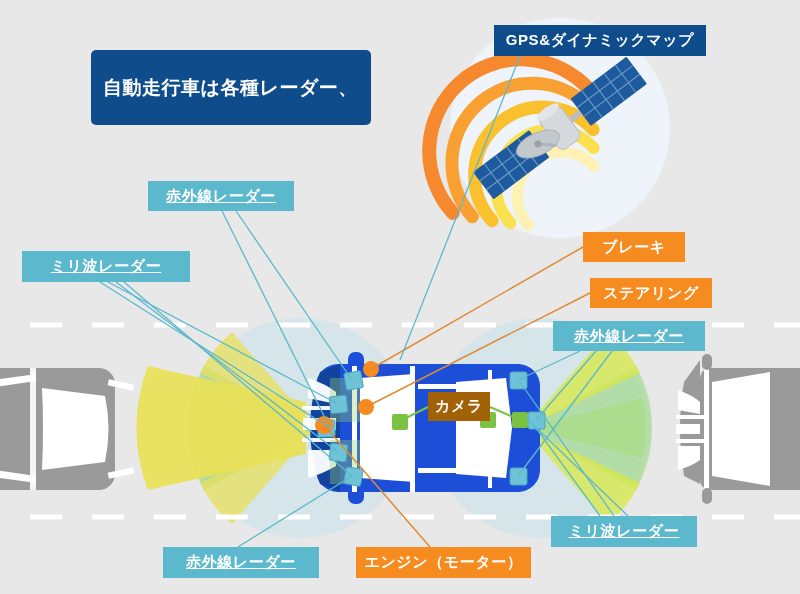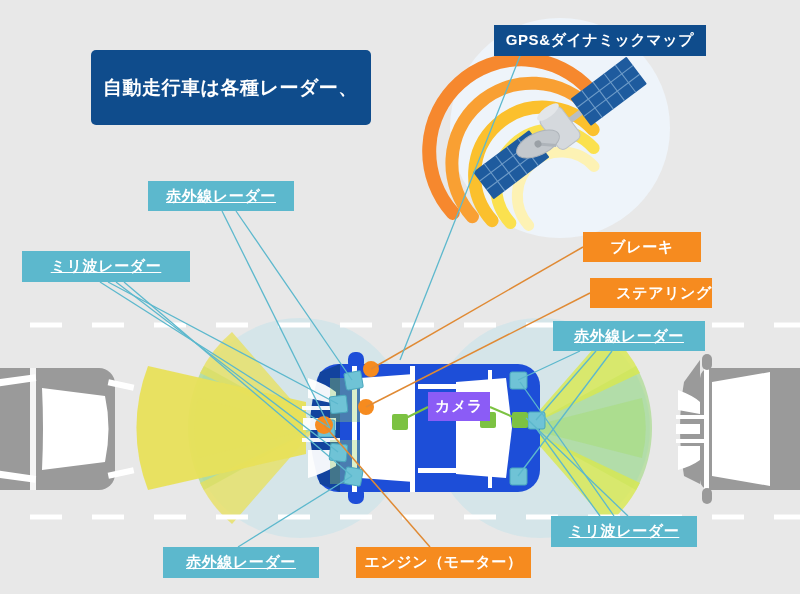--- a/index.html
+++ b/index.html
@@ -17,21 +17,21 @@
     display:flex;align-items:center;justify-content:center;
     color:#ffffff;
     border-radius:0;
     white-space:nowrap;
     letter-spacing:.6px;
     box-sizing:border-box;
     font-weight:700;
   }
   .lbl.teal{background:#5cb8cd;text-decoration:underline;}
   .lbl.orange{background:#f68b1f;}
-  .lbl.green{background:#8b5cf6;}
+  .lbl.green{background:#a16207;}
   .lbl.navy{background:#0f4c8c;}
 
   #title-box{
     position:absolute;left:75px;top:50px;width:280px;height:75px;
     background:#0f4c8c;border-radius:5px;
     display:flex;flex-direction:column;justify-content:center;
     padding:0 12px;box-sizing:border-box;margin-left:16px;
   }
   #title-box .line{
     color:#fff;font-size:19px;font-weight:700;line-height:26px;letter-spacing:.5px;
@@ -303,24 +303,24 @@
   <div id="labels-layer">
       <div class="lbl navy" style="left: 494px; top: 25px; width: 212px; height: 31px; font-size: 15px;">
         <span>GPS&amp;ダイナミックマップ</span>
       </div>
       <div class="lbl teal" style="left: 148px; top: 181px; width: 146px; height: 30px; font-size: 15px;">
         <span>赤外線レーダー</span>
       </div>
       <div class="lbl teal" style="left: 22px; top: 251px; width: 168px; height: 31px; font-size: 15px;">
         <span>ミリ波レーダー</span>
       </div>
-      <div class="lbl orange" style="left: 583px; top: 232px; width: 118px; height: 30px; font-size: 15px;">
+      <div class="lbl orange" style="left: 583px; top: 232px; width: 102px; height: 30px; font-size: 15px;">
         <span>ブレーキ</span>
       </div>
-      <div class="lbl orange" style="left: 590px; top: 278px; width: 122px; height: 30px; font-size: 15px; justify-content: flex-end;">
+      <div class="lbl orange" style="left: 590px; top: 278px; width: 122px; height: 30px; font-size: 15px;">
         <span>ステアリング</span>
       </div>
       <div class="lbl teal" style="left: 553px; top: 321px; width: 152px; height: 30px; font-size: 15px;">
         <span>赤外線レーダー</span>
       </div>
       <div class="lbl green" style="left: 428px; top: 392px; width: 62px; height: 29px; font-size: 15px;">
         <span>カメラ</span>
       </div>
       <div class="lbl teal" style="left: 551px; top: 516px; width: 146px; height: 31px; font-size: 15px;">
         <span>ミリ波レーダー</span>

